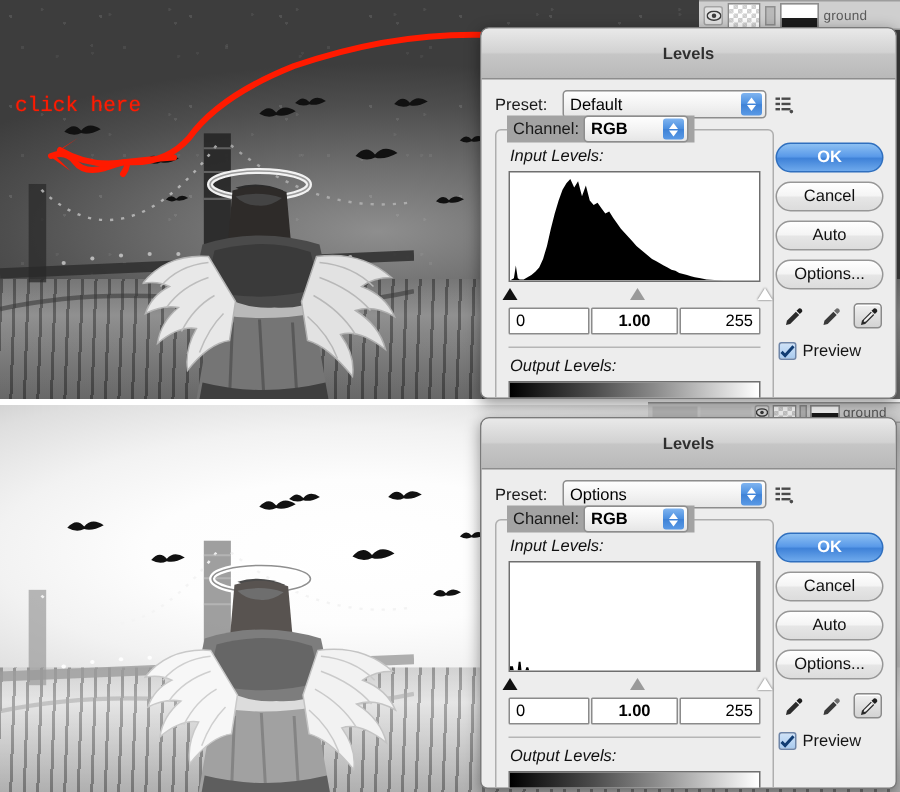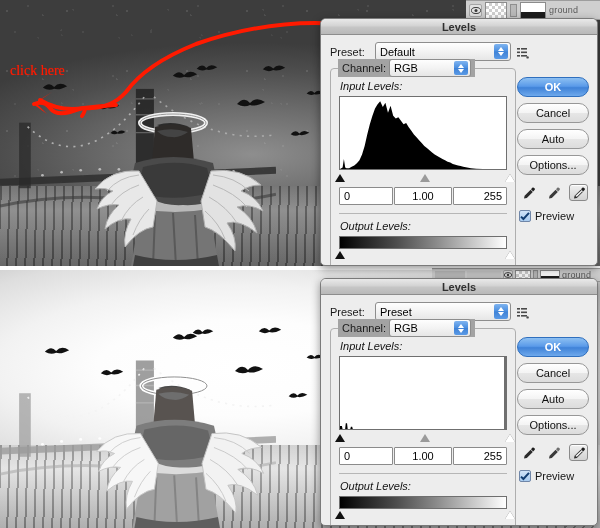--- a/index.html
+++ b/index.html
@@ -60,21 +60,21 @@
   .bridge { position:absolute; left:0; bottom:16%; width:46%; height:56%; }
   .city   { position:absolute; right:0; bottom:18%; width:30%; height:42%; }
   .bird   { position:absolute; }
 
   .figure { position:absolute; }
 
   
   .annot { position:absolute; inset:0; pointer-events:none; }
   .click-label {
     position:absolute; color:#ff1a00; font-size:14px;
-    font-family:Liberation Serif, serif; white-space:nowrap;
+    font-family:Liberation Mono, monospace; white-space:nowrap;
     text-shadow:0 0 1px rgba(255,26,0,.6);
   }
 
   
   .layers-strip {
     position:absolute; background:#cfcfcf;
     border-top:1px solid #9d9d9d; border-bottom:1px solid #9d9d9d;
     display:flex; align-items:center; gap:3px; padding:0 3px;
     font-size:9px; color:#4a4a4a; overflow:hidden;
   }
@@ -98,21 +98,21 @@
 
   
   .dialog {
     position:absolute; background:#ededed;
     border:1px solid #7a7a7a; border-radius:6px 6px 5px 5px;
     box-shadow:0 3px 10px rgba(0,0,0,.42);
     font-family:"Liberation Sans", sans-serif;
     color:#111; overflow:hidden;
   }
   .dlg-titlebar {
-    height:16px; background:linear-gradient(180deg,#e9e9e9 0%, #d2d2d2 48%, #c6c6c6 52%, #b9b9b9 100%);
+    height:34px; background:linear-gradient(180deg,#e9e9e9 0%, #d2d2d2 48%, #c6c6c6 52%, #b9b9b9 100%);
     border-bottom:1px solid #8d8d8d;
     display:flex; align-items:center; justify-content:center;
     font-size:11px; color:#303030; font-weight:bold;
   }
   .dlg-body { padding:7px 9px 8px 9px; position:relative; }
 
   .row { display:flex; align-items:center; }
   .lbl { font-size:11px; color:#1a1a1a; }
 
   .preset-row { margin-bottom:7px; }
@@ -136,21 +136,21 @@
 
   
   .group {
     border:1px solid #aeaeae; border-radius:4px; padding:9px 8px 8px 8px;
     margin-top:2px; position:relative;
   }
   .group-legend {
     position:absolute; top:-10px; left:7px; background:#a3a3a3;
     padding:0 4px; display:flex; align-items:center; gap:3px;
   }
-  .chan-combo { height:18px; width:82px; }
+  .chan-combo { height:18px; width:70px;font-weight:bold; }
 
   .section-lbl { font-size:11px; margin:2px 0 4px 1px;font-style:italic; }
 
   .hist {
     height:74px; border:1px solid #6f6f6f; background:#fff; position:relative; overflow:hidden;
   }
   .hist.empty { border-right-width:3px; }
   .hist svg { display:block; width:100%; height:100%; }
 
   .slider-track { position:relative; height:11px; margin-top:1px; }
@@ -159,21 +159,21 @@
   .knob.gray  { border-left:5px solid transparent; border-right:5px solid transparent; border-bottom:8px solid #9a9a9a; }
   .knob.white { border-left:5px solid transparent; border-right:5px solid transparent; border-bottom:8px solid #fff; filter:drop-shadow(0 0 0.6px #555); }
 
   .fields { display:flex; justify-content:space-between; margin-top:5px; }
   .numbox {
     height:18px; border:1px solid #8b8b8b; background:#fff;
     font-size:11px; color:#000; display:flex; align-items:center;
     padding:0 4px; border-radius:1px;
   }
   .numbox.w3 { width:54px; }
-  .numbox.mid { width:58px; justify-content:center; }
+  .numbox.mid { width:58px; justify-content:center;font-weight:bold; }
 
   .divider { height:1px; background:#b6b6b6; margin:8px 0 6px; }
 
   .outbar {
     height:13px; border:1px solid #6f6f6f;
     background:linear-gradient(90deg,#000 0%, #1d1d1d 12%, #4d4d4d 34%, #8a8a8a 58%, #c8c8c8 80%, #fff 100%);
   }
 
   
   .rightcol { position:absolute; right:8px; top:6px; width:72px; }
@@ -550,21 +550,21 @@
     </div>
   </div>
 
   <div class="dialog" style="left:320px; top:278px; width:278px; height:248px;">
     <div class="dlg-titlebar">Levels</div>
     <div class="dlg-body">
 
       <div class="row preset-row">
         <span class="lbl" style="width:45px">Preset:</span>
         <div class="combo" style="width:136px">
-          <span>Preset</span>
+          <span>Options</span>
           <span class="arrows">
               <i class="up"></i>
               <i class="dn"></i>
             </span>
         </div>
         <span class="preset-menu-ico">
           <svg width="13" height="13" viewBox="0 0 13 13">
               <g fill="#4a4a4a">
                 <rect x="1" y="2" width="3" height="1.6"></rect>
                 <rect x="5" y="2" width="6" height="1.6"></rect>

